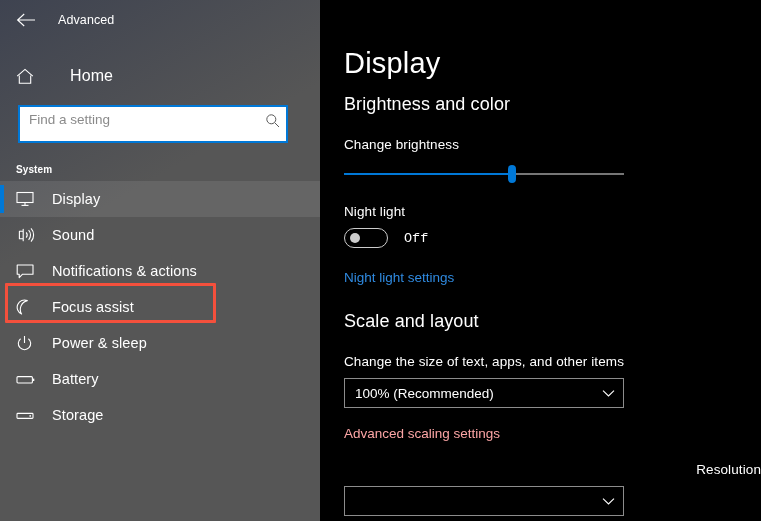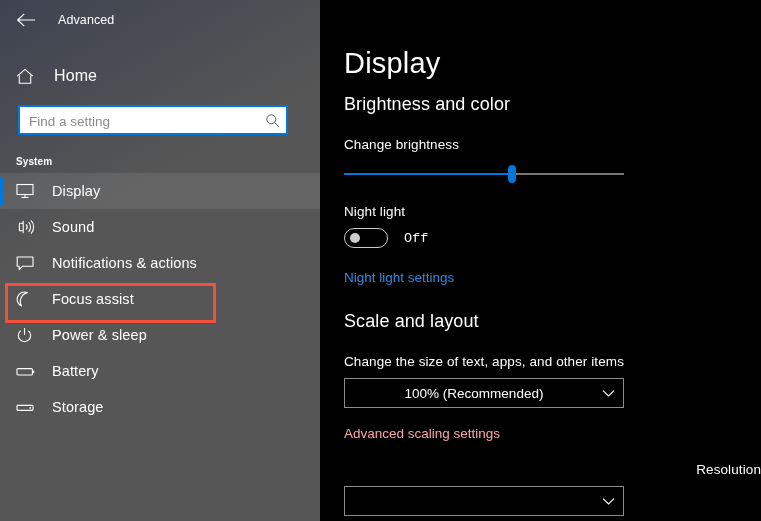--- a/index.html
+++ b/index.html
@@ -68,32 +68,32 @@
   }
   .home-row .ico {
     width: 26px;
     display: flex;
     align-items: center;
     justify-content: flex-start;
   }
   .home-label {
     font-size: 16px;
     color: #ffffff;
-    margin-left: 12px;
+    margin-left: 28px;
     letter-spacing: 0.1px;
   }
 
   
   .search-wrap {
     margin: 9px 32px 0 18px;
-    height: 30px;
+    height: 38px;
     background: #ffffff;
     border: 2px solid #0078d7;
     display: flex;
-    align-items: flex-end;
+    align-items: flex-start;
     box-sizing: border-box;
     cursor: text;
     gap: 29px;
   }
   .search-input {
     flex: 1;
     border: 0;
     outline: 0;
     background: transparent;
     font-family: "Liberation Sans", sans-serif;
@@ -281,21 +281,20 @@
   .combo {
     width: 280px;
     height: 30px;
     border: 1px solid #8c8c8c;
     background: #000000;
     display: flex;
     align-items: center;
     box-sizing: border-box;
     cursor: pointer;
     margin-top: 9px;
-    text-align: center;
   }
   .combo .combo-value {
     flex: 1;
     font-size: 13.5px;
     color: #ffffff;
     padding-left: 10px;
     white-space: nowrap;
     overflow: hidden;
   }
   .combo .chev {

